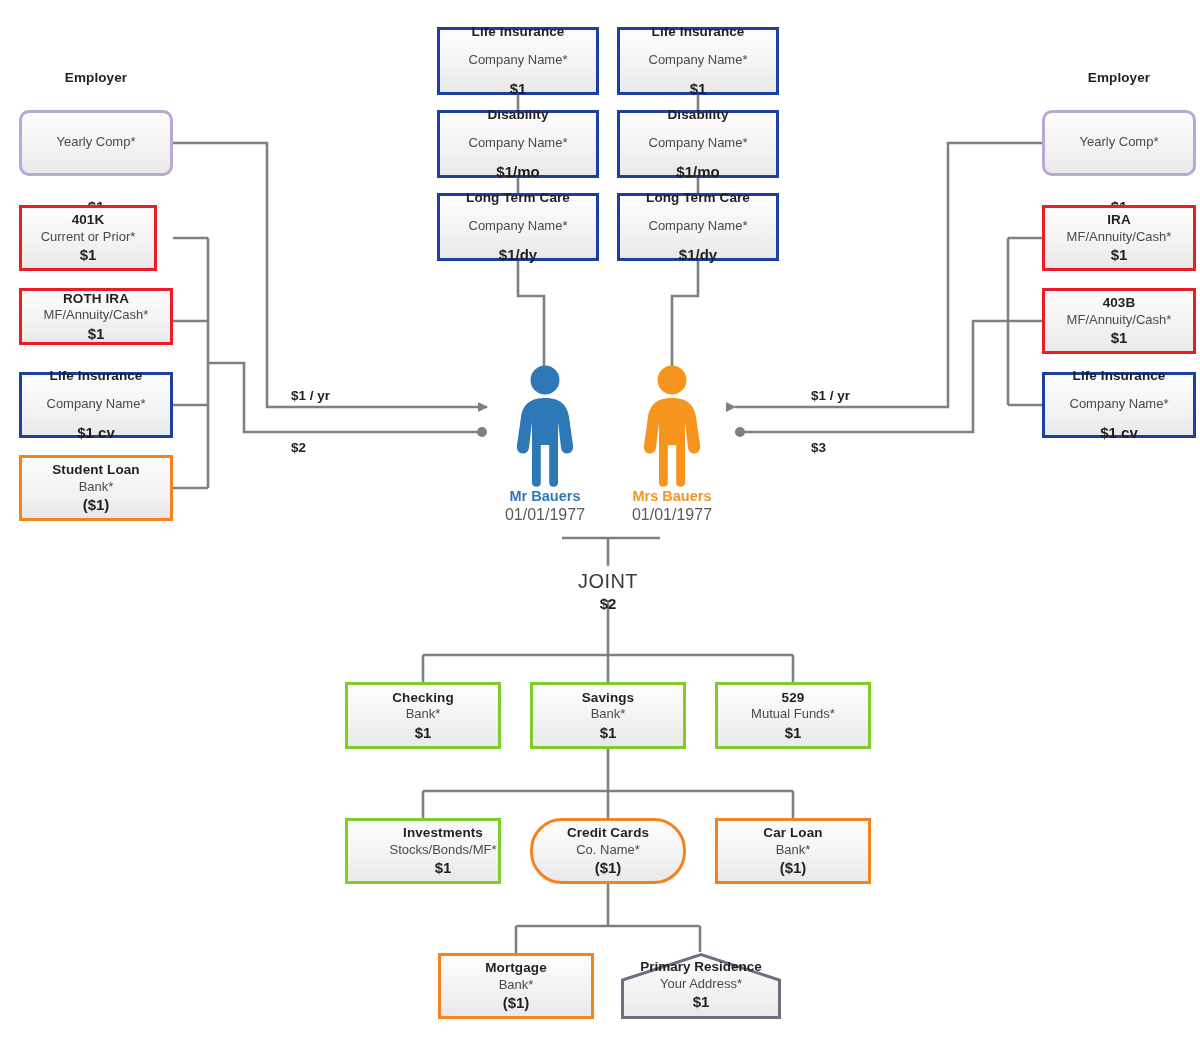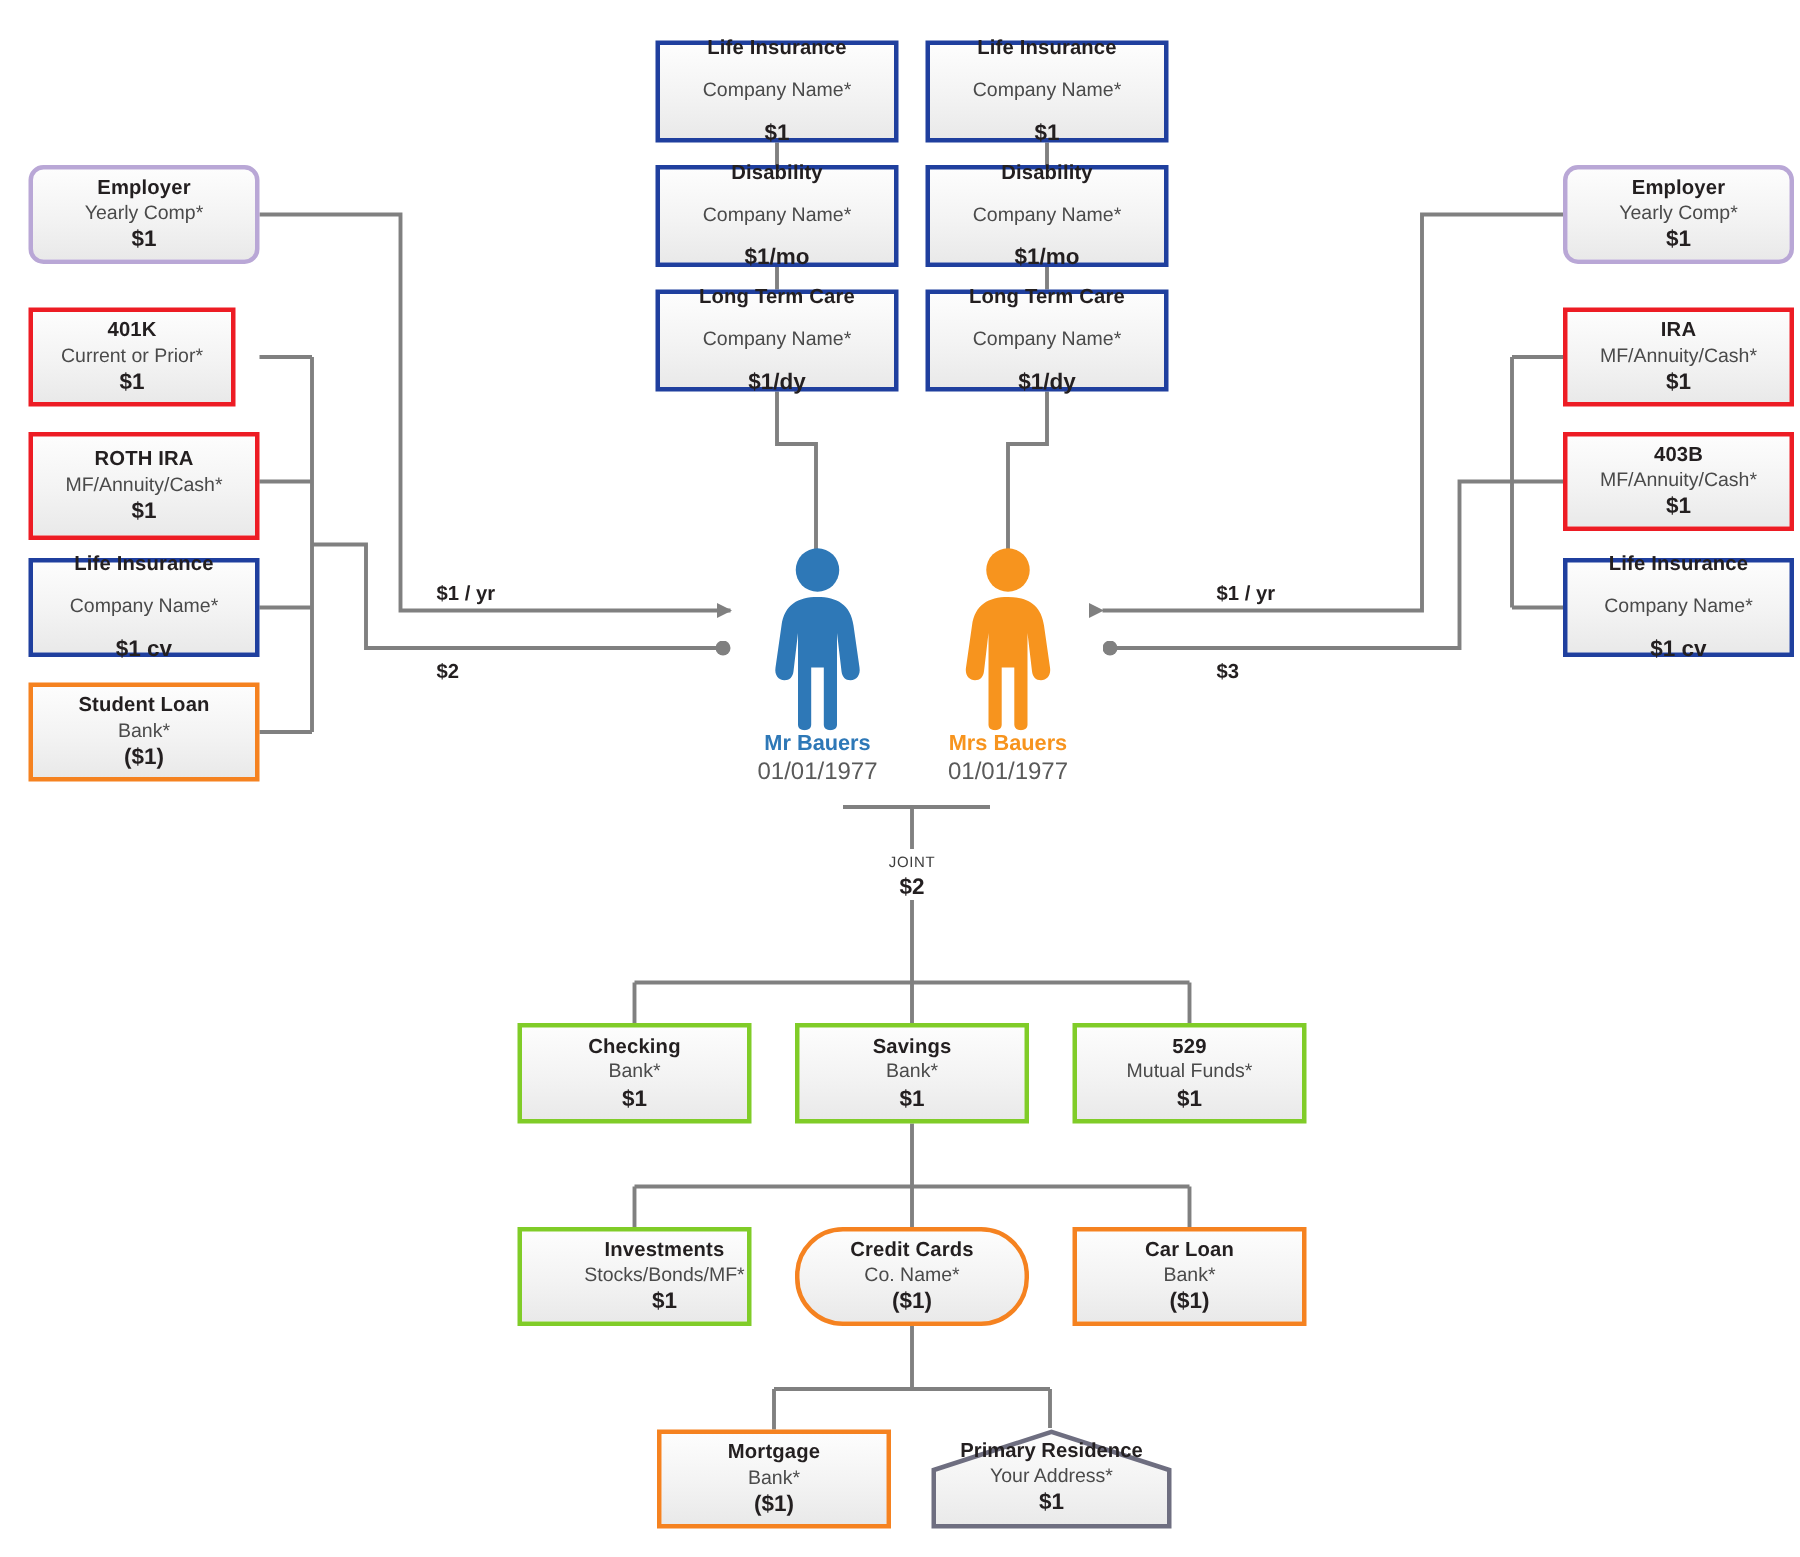--- a/index.html
+++ b/index.html
@@ -25,32 +25,32 @@
     line-height:1.18;
   }
   .node .t1{font-size:13.5px;font-weight:bold;color:#231f20;letter-spacing:.1px;}
   .node .t2{font-size:13px;font-weight:normal;color:#4a4a4a;margin-top:1px;}
   .node .t3{font-size:15px;font-weight:bold;color:#231f20;margin-top:2px;}
 
   .bd-navy{border-color:#1f3f9e;gap:11px;}
   .bd-red{border-color:#ed1c24;}
   .bd-orange{border-color:#f58220;}
   .bd-green{border-color:#80cc28;}
-  .bd-purple{border-color:#b9a7d6;border-radius:10px;}
+  .bd-purple{border-color:#b9a7d6;border-radius:10px;gap:47px;}
 
   
   .person{position:absolute;}
   .person svg{display:block;}
   .p-name{position:absolute;text-align:center;font-size:14.5px;font-weight:bold;width:160px;}
   .p-date{position:absolute;text-align:center;font-size:16px;color:#5a5a5a;width:160px;}
 
   
   .lbl{position:absolute;font-size:13.5px;font-weight:bold;color:#231f20;white-space:nowrap;}
   .lbl-joint{position:absolute;text-align:center;width:120px;}
-  .lbl-joint .j1{font-size:10px;color:#3d3d3d;font-weight:normal;letter-spacing:.4px;}
+  .lbl-joint .j1{font-size:20px;color:#3d3d3d;font-weight:normal;letter-spacing:.4px;}
   .lbl-joint .j2{font-size:15px;font-weight:bold;color:#231f20;margin-top:2px;}
 
   
   .house{position:absolute;}
   .house .htxt{
     position:absolute;left:0;top:0;width:100%;height:100%;
     display:flex;flex-direction:column;align-items:center;justify-content:flex-end;
     padding-bottom:9px;box-sizing:border-box;text-align:center;line-height:1.18;
   }
   .house .t1{font-size:13.5px;font-weight:bold;color:#231f20;}
@@ -160,21 +160,21 @@
   <div class="node bd-purple" style="left:19px;top:110px;width:154px;height:66px;">
     <div class="t1">Employer</div>
     <div class="t2">Yearly Comp*</div>
     <div class="t3">$1</div>
   </div>
   <div class="node bd-red" style="left:19px;top:205px;width:138px;height:66px;">
     <div class="t1">401K</div>
     <div class="t2">Current or Prior*</div>
     <div class="t3">$1</div>
   </div>
-  <div class="node bd-red" style="left:19px;top:288px;width:154px;height:72px;">
+  <div class="node bd-red" style="left:19px;top:288px;width:154px;height:57px;">
     <div class="t1">ROTH IRA</div>
     <div class="t2">MF/Annuity/Cash*</div>
     <div class="t3">$1</div>
   </div>
   <div class="node bd-navy" style="left:19px;top:372px;width:154px;height:66px;">
     <div class="t1">Life Insurance</div>
     <div class="t2">Company Name*</div>
     <div class="t3">$1 cv</div>
   </div>
   <div class="node bd-orange" style="left:19px;top:455px;width:154px;height:66px;">

